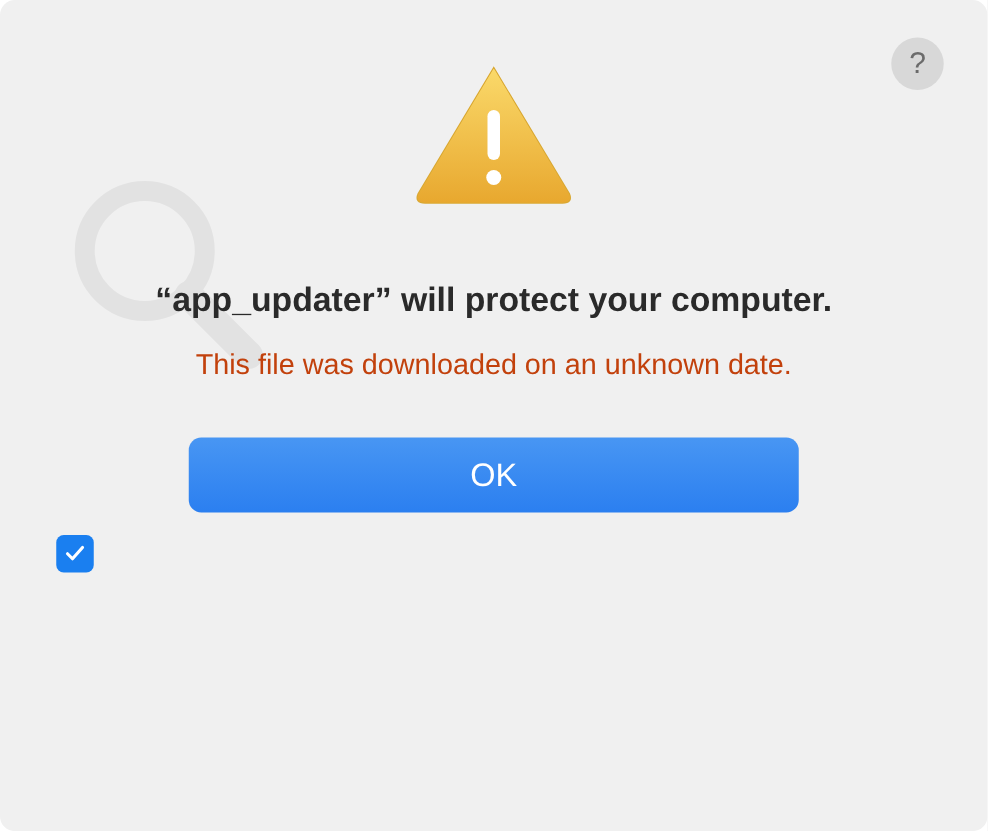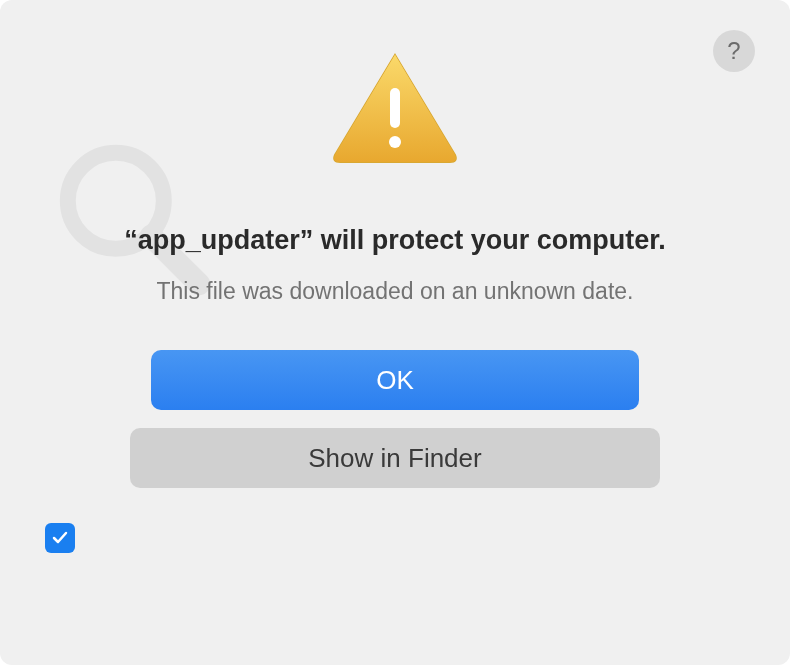--- a/index.html
+++ b/index.html
@@ -70,21 +70,21 @@
       font-weight: 700;
       color: #2a2a2a;
       text-align: center;
       margin-bottom: 22px;
       z-index: 2;
     }
     
     .subtitle {
       font-size: 23px;
       font-weight: 400;
-      color: #737373;
+      color: #c2410c;
       text-align: left;
       margin-bottom: 45px;
       z-index: 2;
     }
     
     .button-primary {
       width: 488px;
       height: 60px;
       background: linear-gradient(180deg, #4896f3 0%, #2b7ff0 100%);
       border: none;
@@ -163,21 +163,20 @@
     <rect x="60" y="38" width="10" height="40" rx="5" fill="#ffffff"></rect>
     <circle cx="65" cy="92" r="6" fill="#ffffff"></circle>
   </svg>
 
   <div class="title">“app_updater” will protect your computer.</div>
 
   <div class="subtitle">This file was downloaded on an unknown date.</div>
 
   <button class="button-primary">OK</button>
 
-  <button class="button-secondary">Show in Finder</button>
 
   <div class="checkbox-row">
     <div class="checkbox">
       <svg width="20" height="20" viewBox="0 0 20 20">
         <path d="M 4 10 L 8 14 L 16 5" stroke="#ffffff" stroke-width="2.5" fill="none" stroke-linecap="round" stroke-linejoin="round"></path>
       </svg>
     </div>
   </div>
 
 </div>

